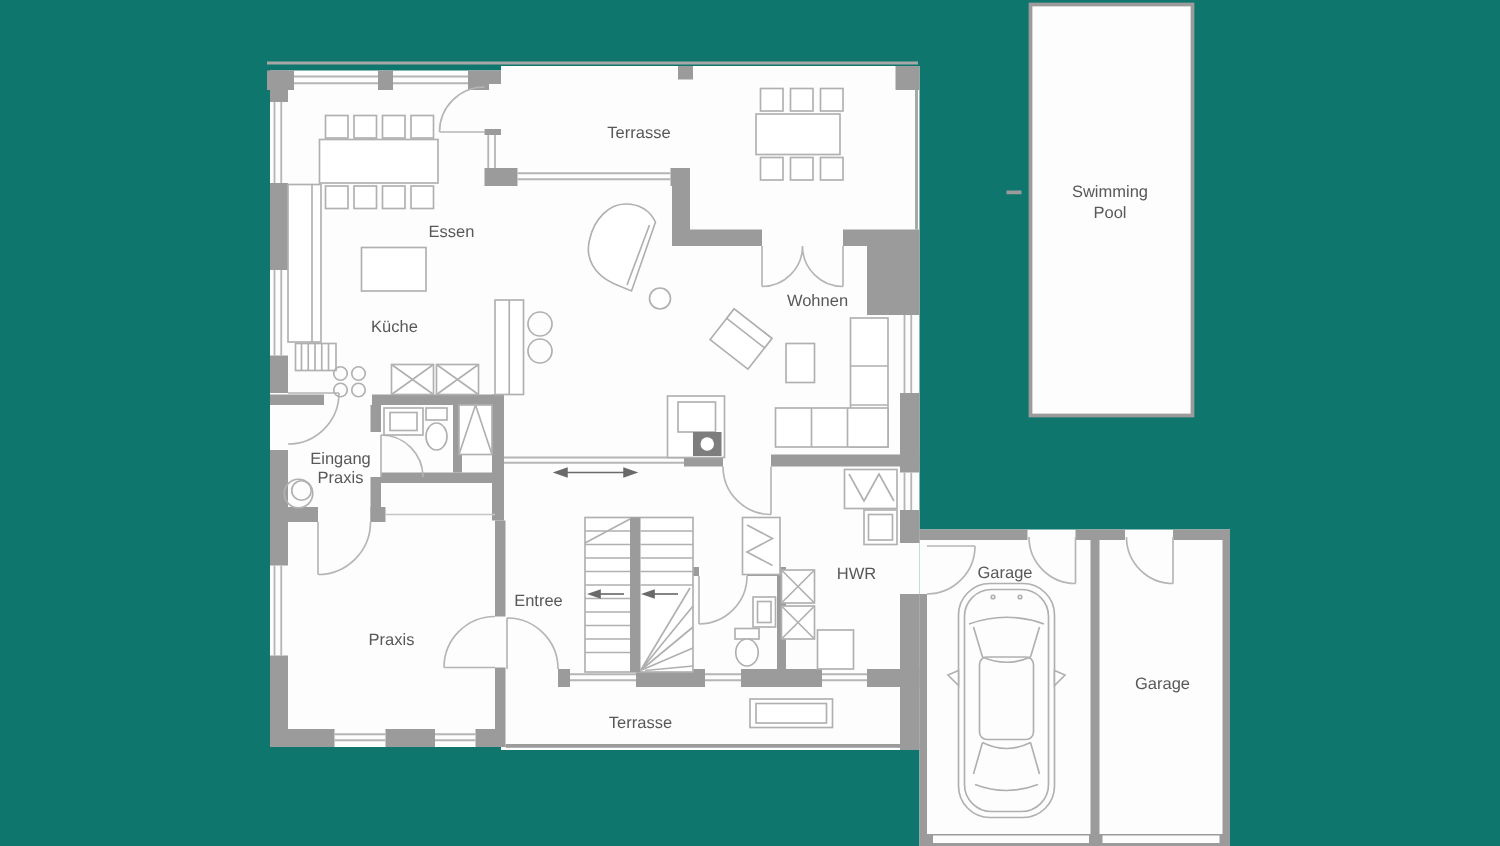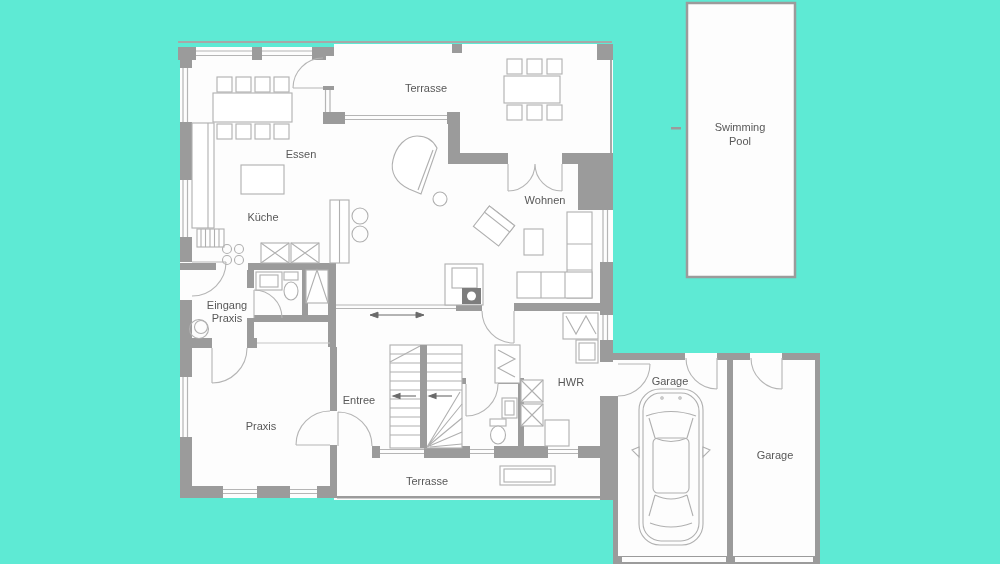--- a/index.html
+++ b/index.html
@@ -1,16 +1,16 @@
 <!DOCTYPE html>
 <html><head>
 <meta charset="utf-8">
 <style>
   html,body{margin:0;padding:0;background:#000;}
-  .stage{position:relative;width:1000px;height:564px;background:#5eead4;overflow:hidden;
+  .stage{position:relative;width:1000px;height:564px;background:#0f766e;overflow:hidden;
          font-family:"Liberation Sans",sans-serif;}
   svg{position:absolute;left:0;top:0;}
   svg text{font-family:"Liberation Sans",sans-serif;font-size:11px;fill:#585858;}
 </style>
 </head>
 <body>
 
 <div class="stage">
 <svg viewBox="0 0 1000 564" width="1000" height="564">
 

